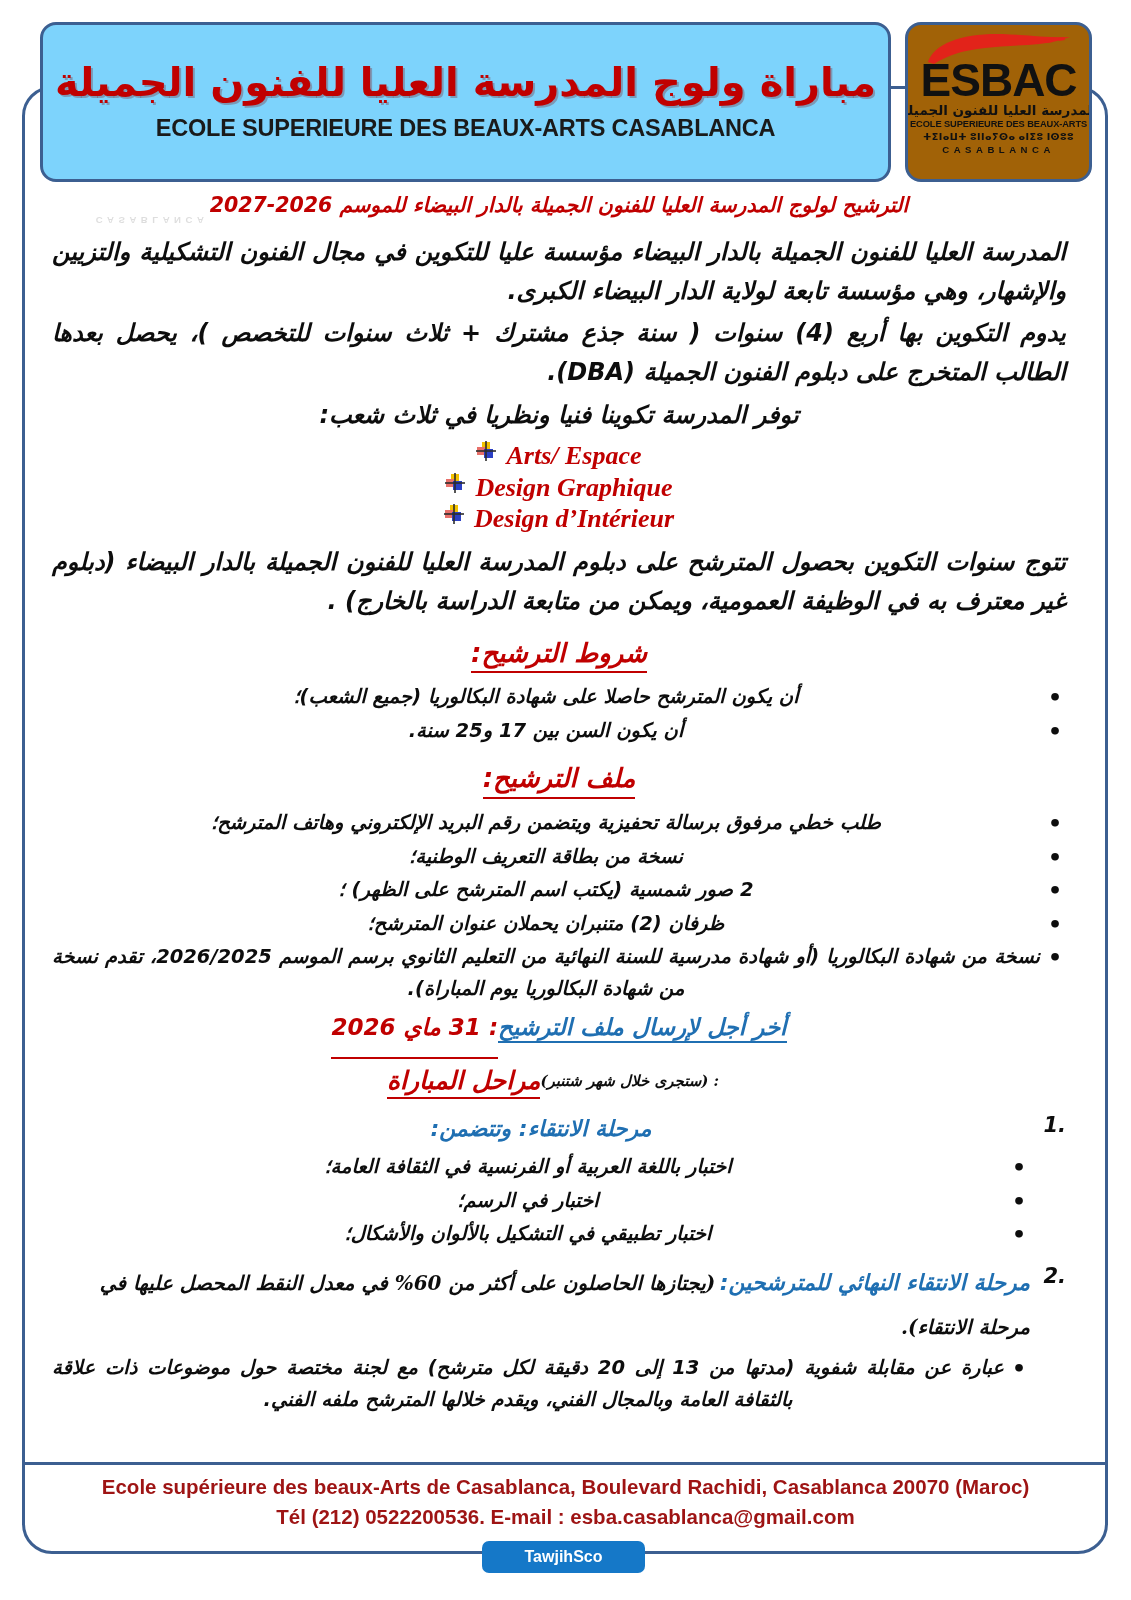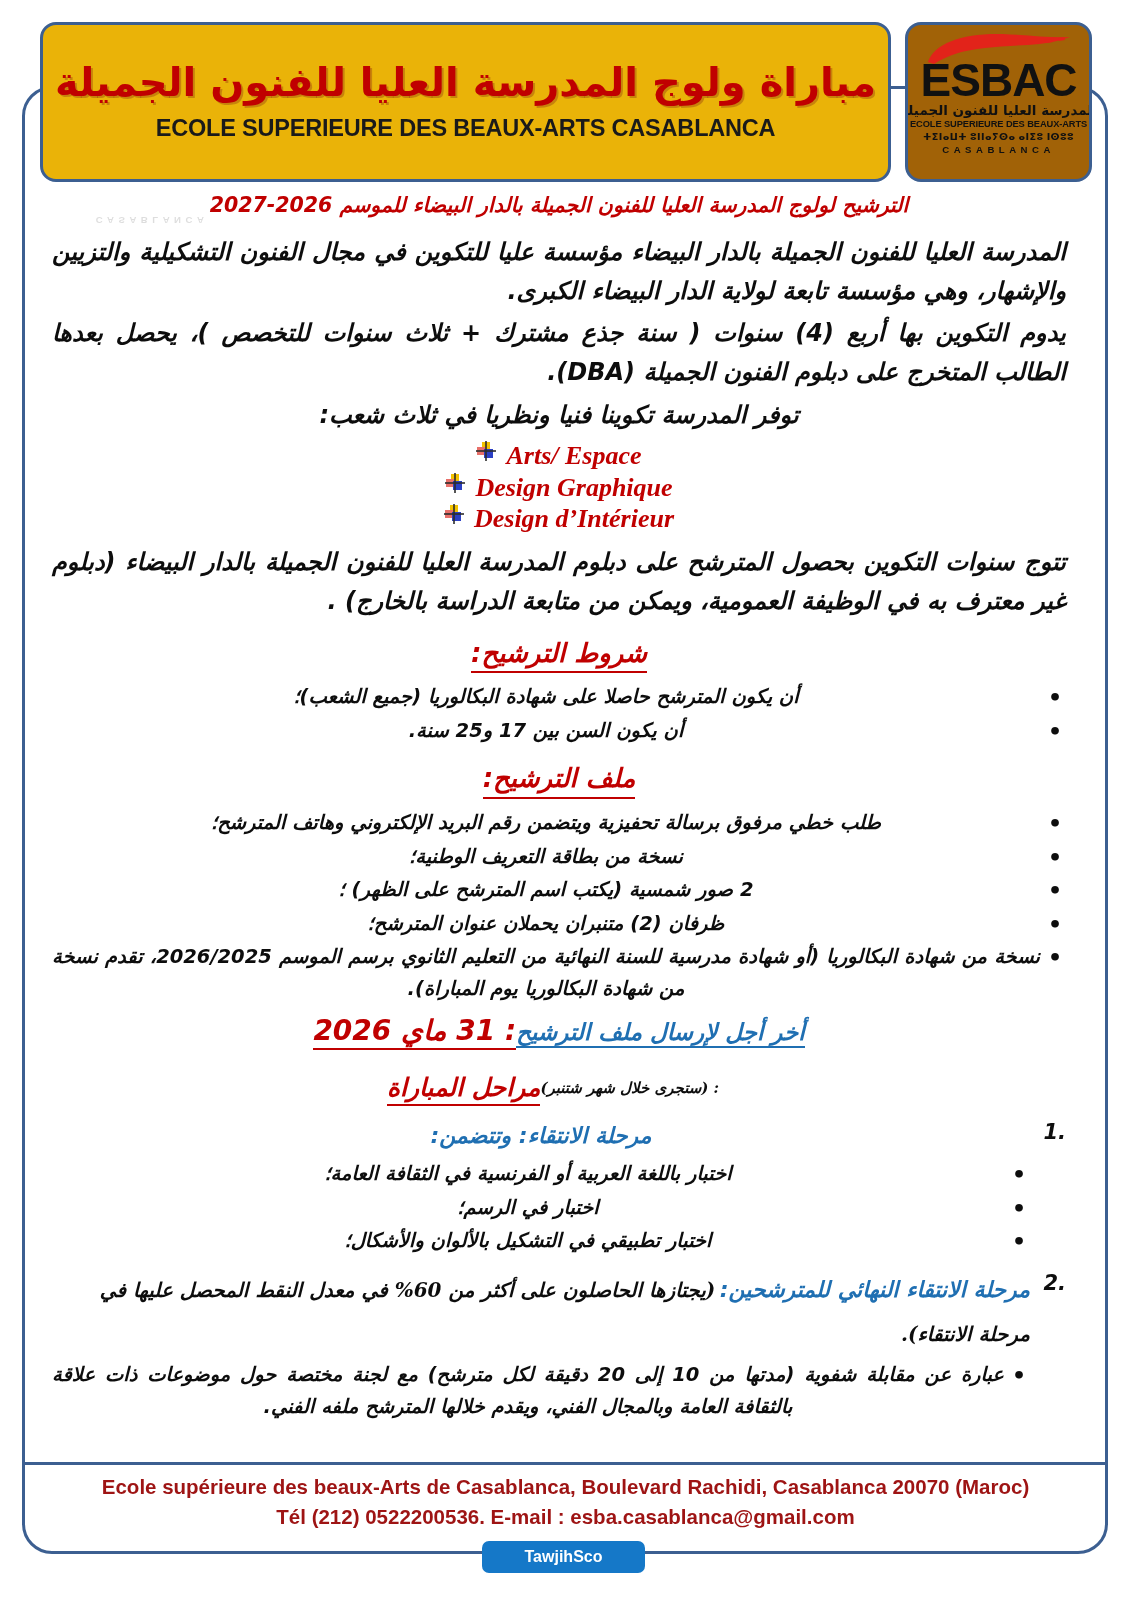--- a/index.html
+++ b/index.html
@@ -103,21 +103,21 @@
     font-weight: bold;
     color: #111;
     letter-spacing: 4.5px;
     margin-top: 2px;
     white-space: nowrap;
   }
 
   #title-box {
     flex: 1;
     margin-right: 14px;
-    background: #eab308;
+    background: #7dd3fc;
     border: 3px solid #3c5f91;
     border-radius: 16px;
     box-sizing: border-box;
     display: flex;
     flex-direction: column;
     align-items: center;
     justify-content: center;
     padding: 4px 12px 8px 12px;
   }
   #title-ar {
@@ -279,23 +279,23 @@
   .deadline .blue {
     color: #1f6fb2;
     font-weight: bold;
     font-size: 23px;
     border-bottom: 2.5px solid #1f6fb2;
     padding-bottom: 1px;
   }
   .deadline .red {
     color: #c00000;
     font-weight: bold;
-    font-size: 28px;
+    font-size: 23px;
     border-bottom: 2.5px solid #c00000;
-    padding-bottom: 1px;
+    padding-bottom: 17px;
   }
 
   
   .stages-head {
     margin: 26px 0 10px 0;
     text-align: center;
     direction: rtl;
   }
   .stages-head .main {
     display: inline-block;
@@ -550,21 +550,21 @@
 
     <li class="stage">
       <div class="stage-row">
         <span class="stage-title">مرحلة الانتقاء النهائي للمترشحين:</span>
         <span class="stage-note">(يجتازها الحاصلون على أكثر من 60% في معدل النقط المحصل عليها في</span>
       </div>
       <div class="stage-row" style="margin-top:6px">
         <span class="stage-note">مرحلة الانتقاء).</span>
       </div>
       <ul class="substeps">
-        <li class="wrap">عبارة عن مقابلة شفوية (مدتها من 10 إلى 20 دقيقة لكل مترشح) مع لجنة مختصة حول موضوعات ذات علاقة بالثقافة العامة وبالمجال الفني، ويقدم خلالها المترشح ملفه الفني.</li>
+        <li class="wrap">عبارة عن مقابلة شفوية (مدتها من 13 إلى 20 دقيقة لكل مترشح) مع لجنة مختصة حول موضوعات ذات علاقة بالثقافة العامة وبالمجال الفني، ويقدم خلالها المترشح ملفه الفني.</li>
       </ul>
     </li>
   </ol>
 </div>
 
 <div id="footer-rule"></div>
 <div id="footer">
   <div class="line">Ecole supérieure des beaux-Arts de Casablanca, Boulevard Rachidi, Casablanca 20070 (Maroc)</div>
   <div class="line">Tél (212) 0522200536.   E-mail : esba.casablanca@gmail.com</div>
 </div>

